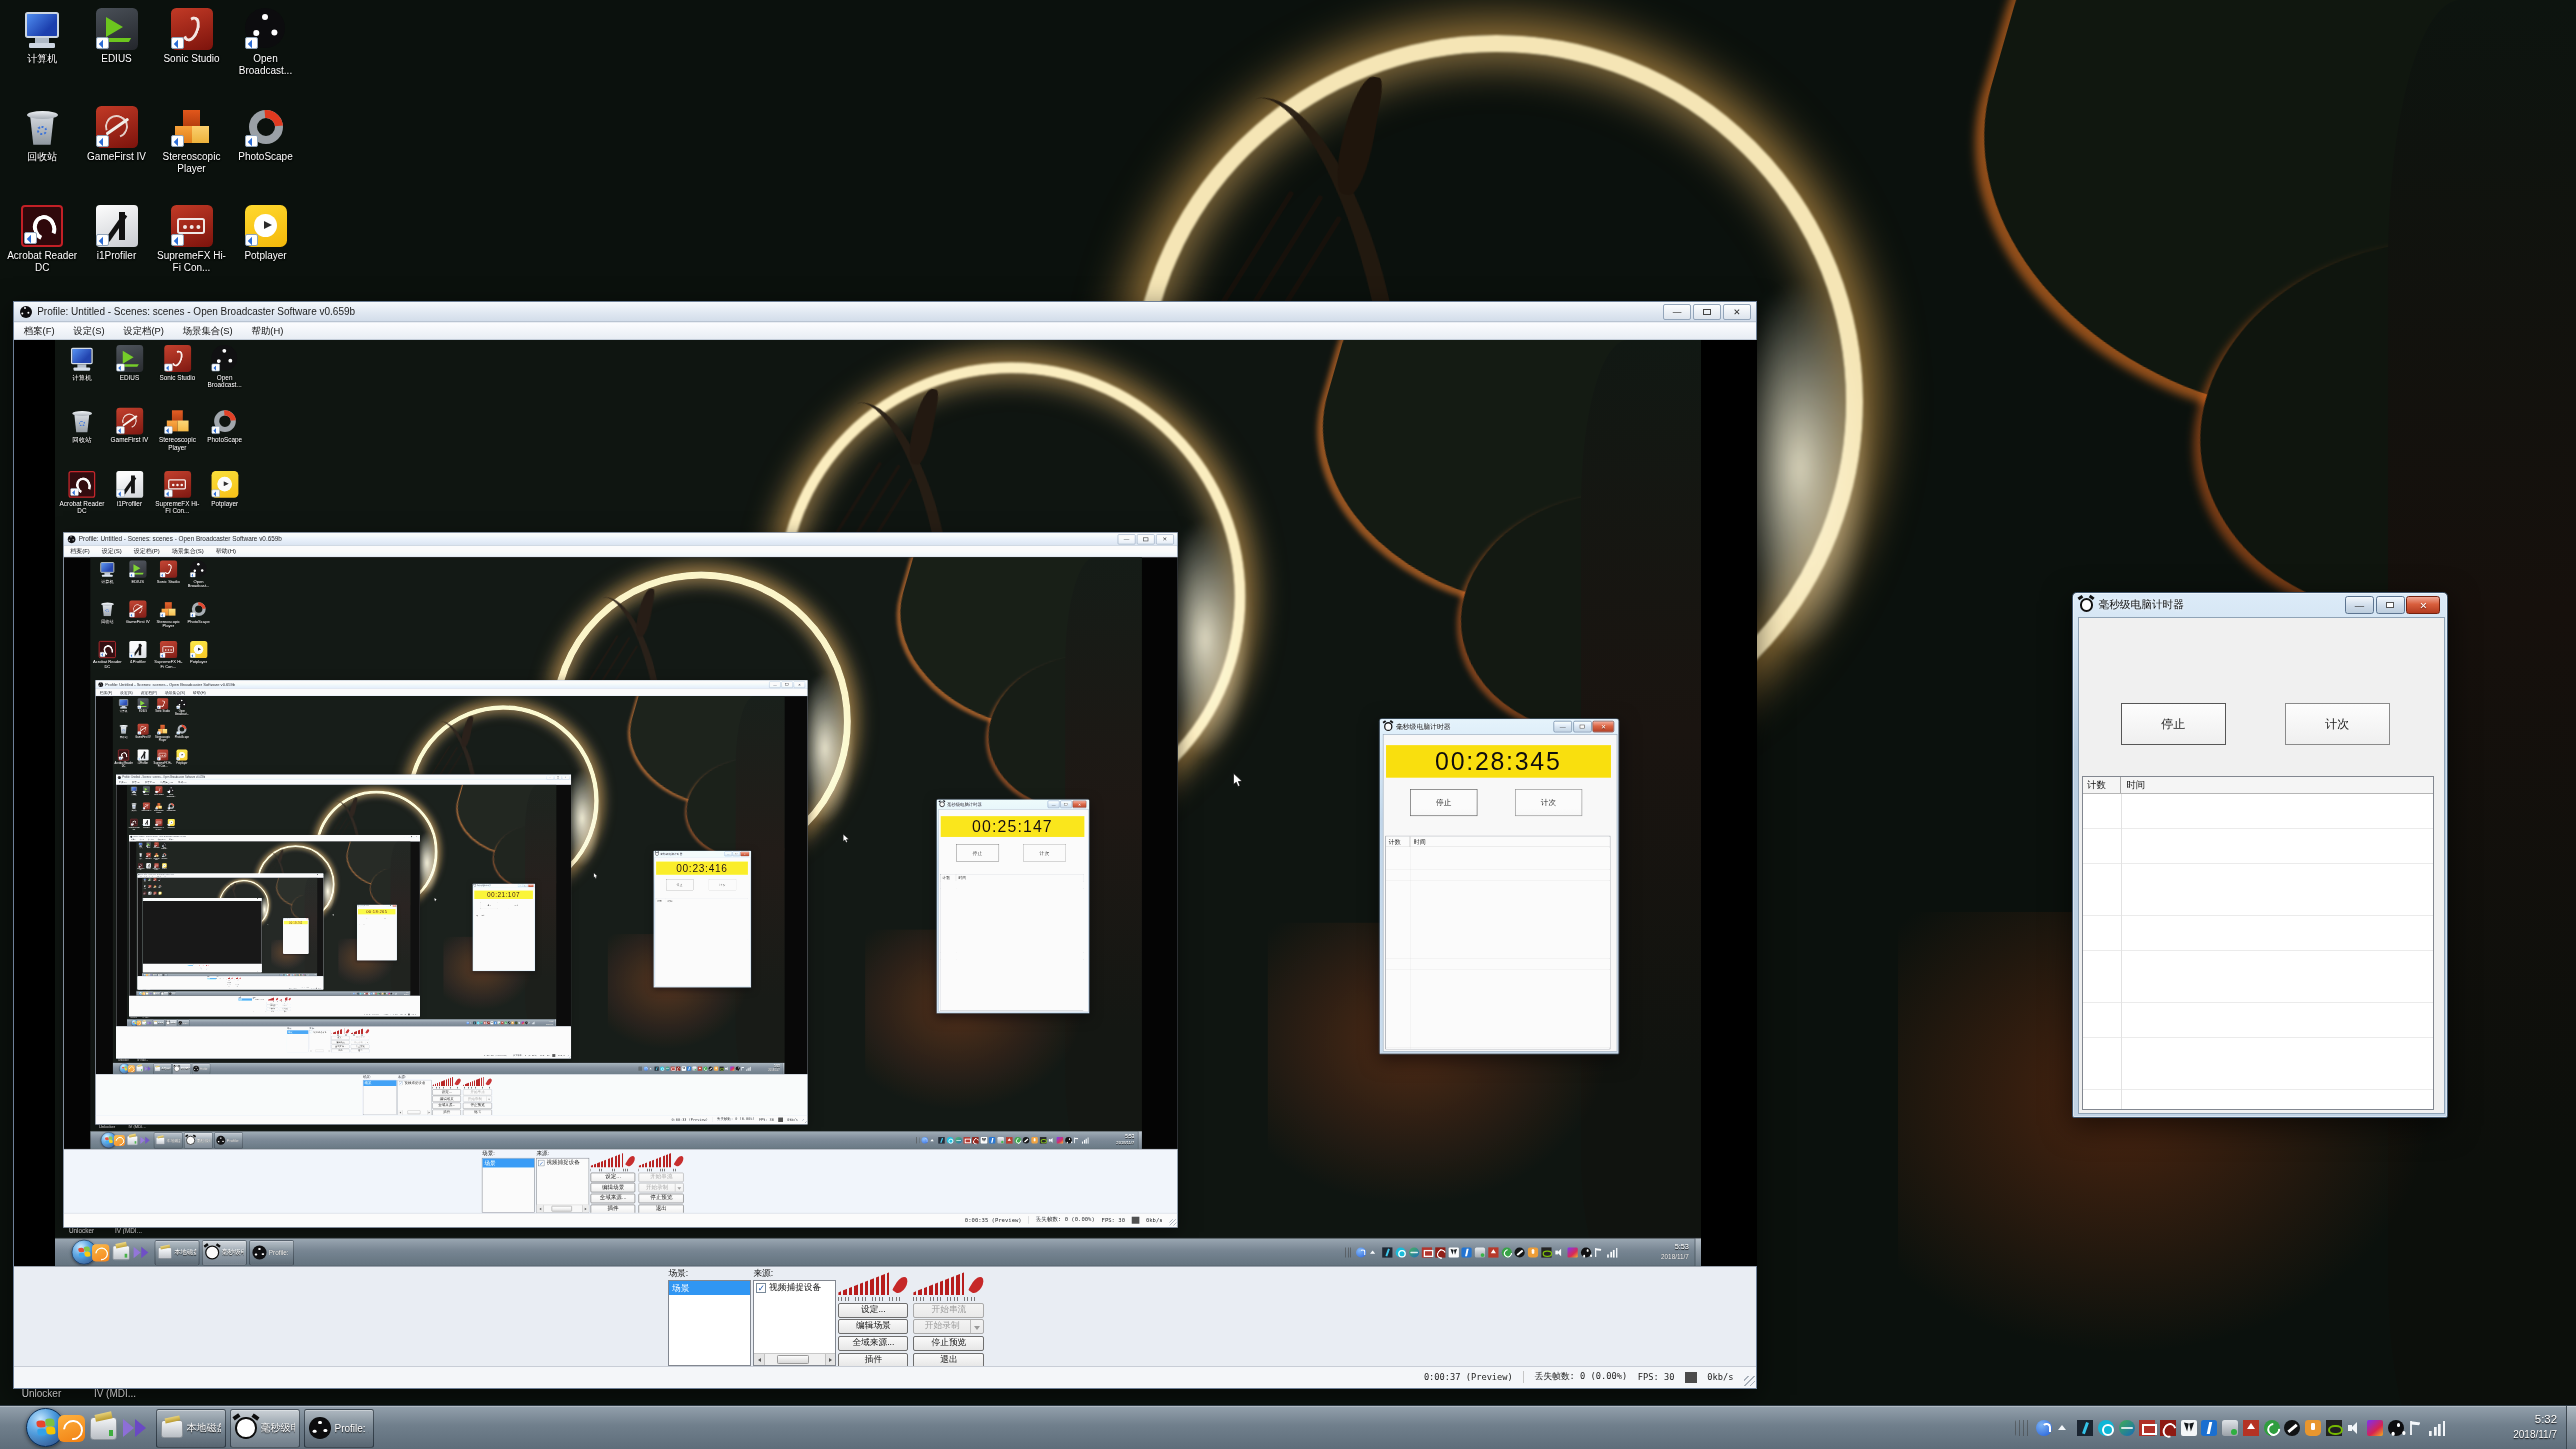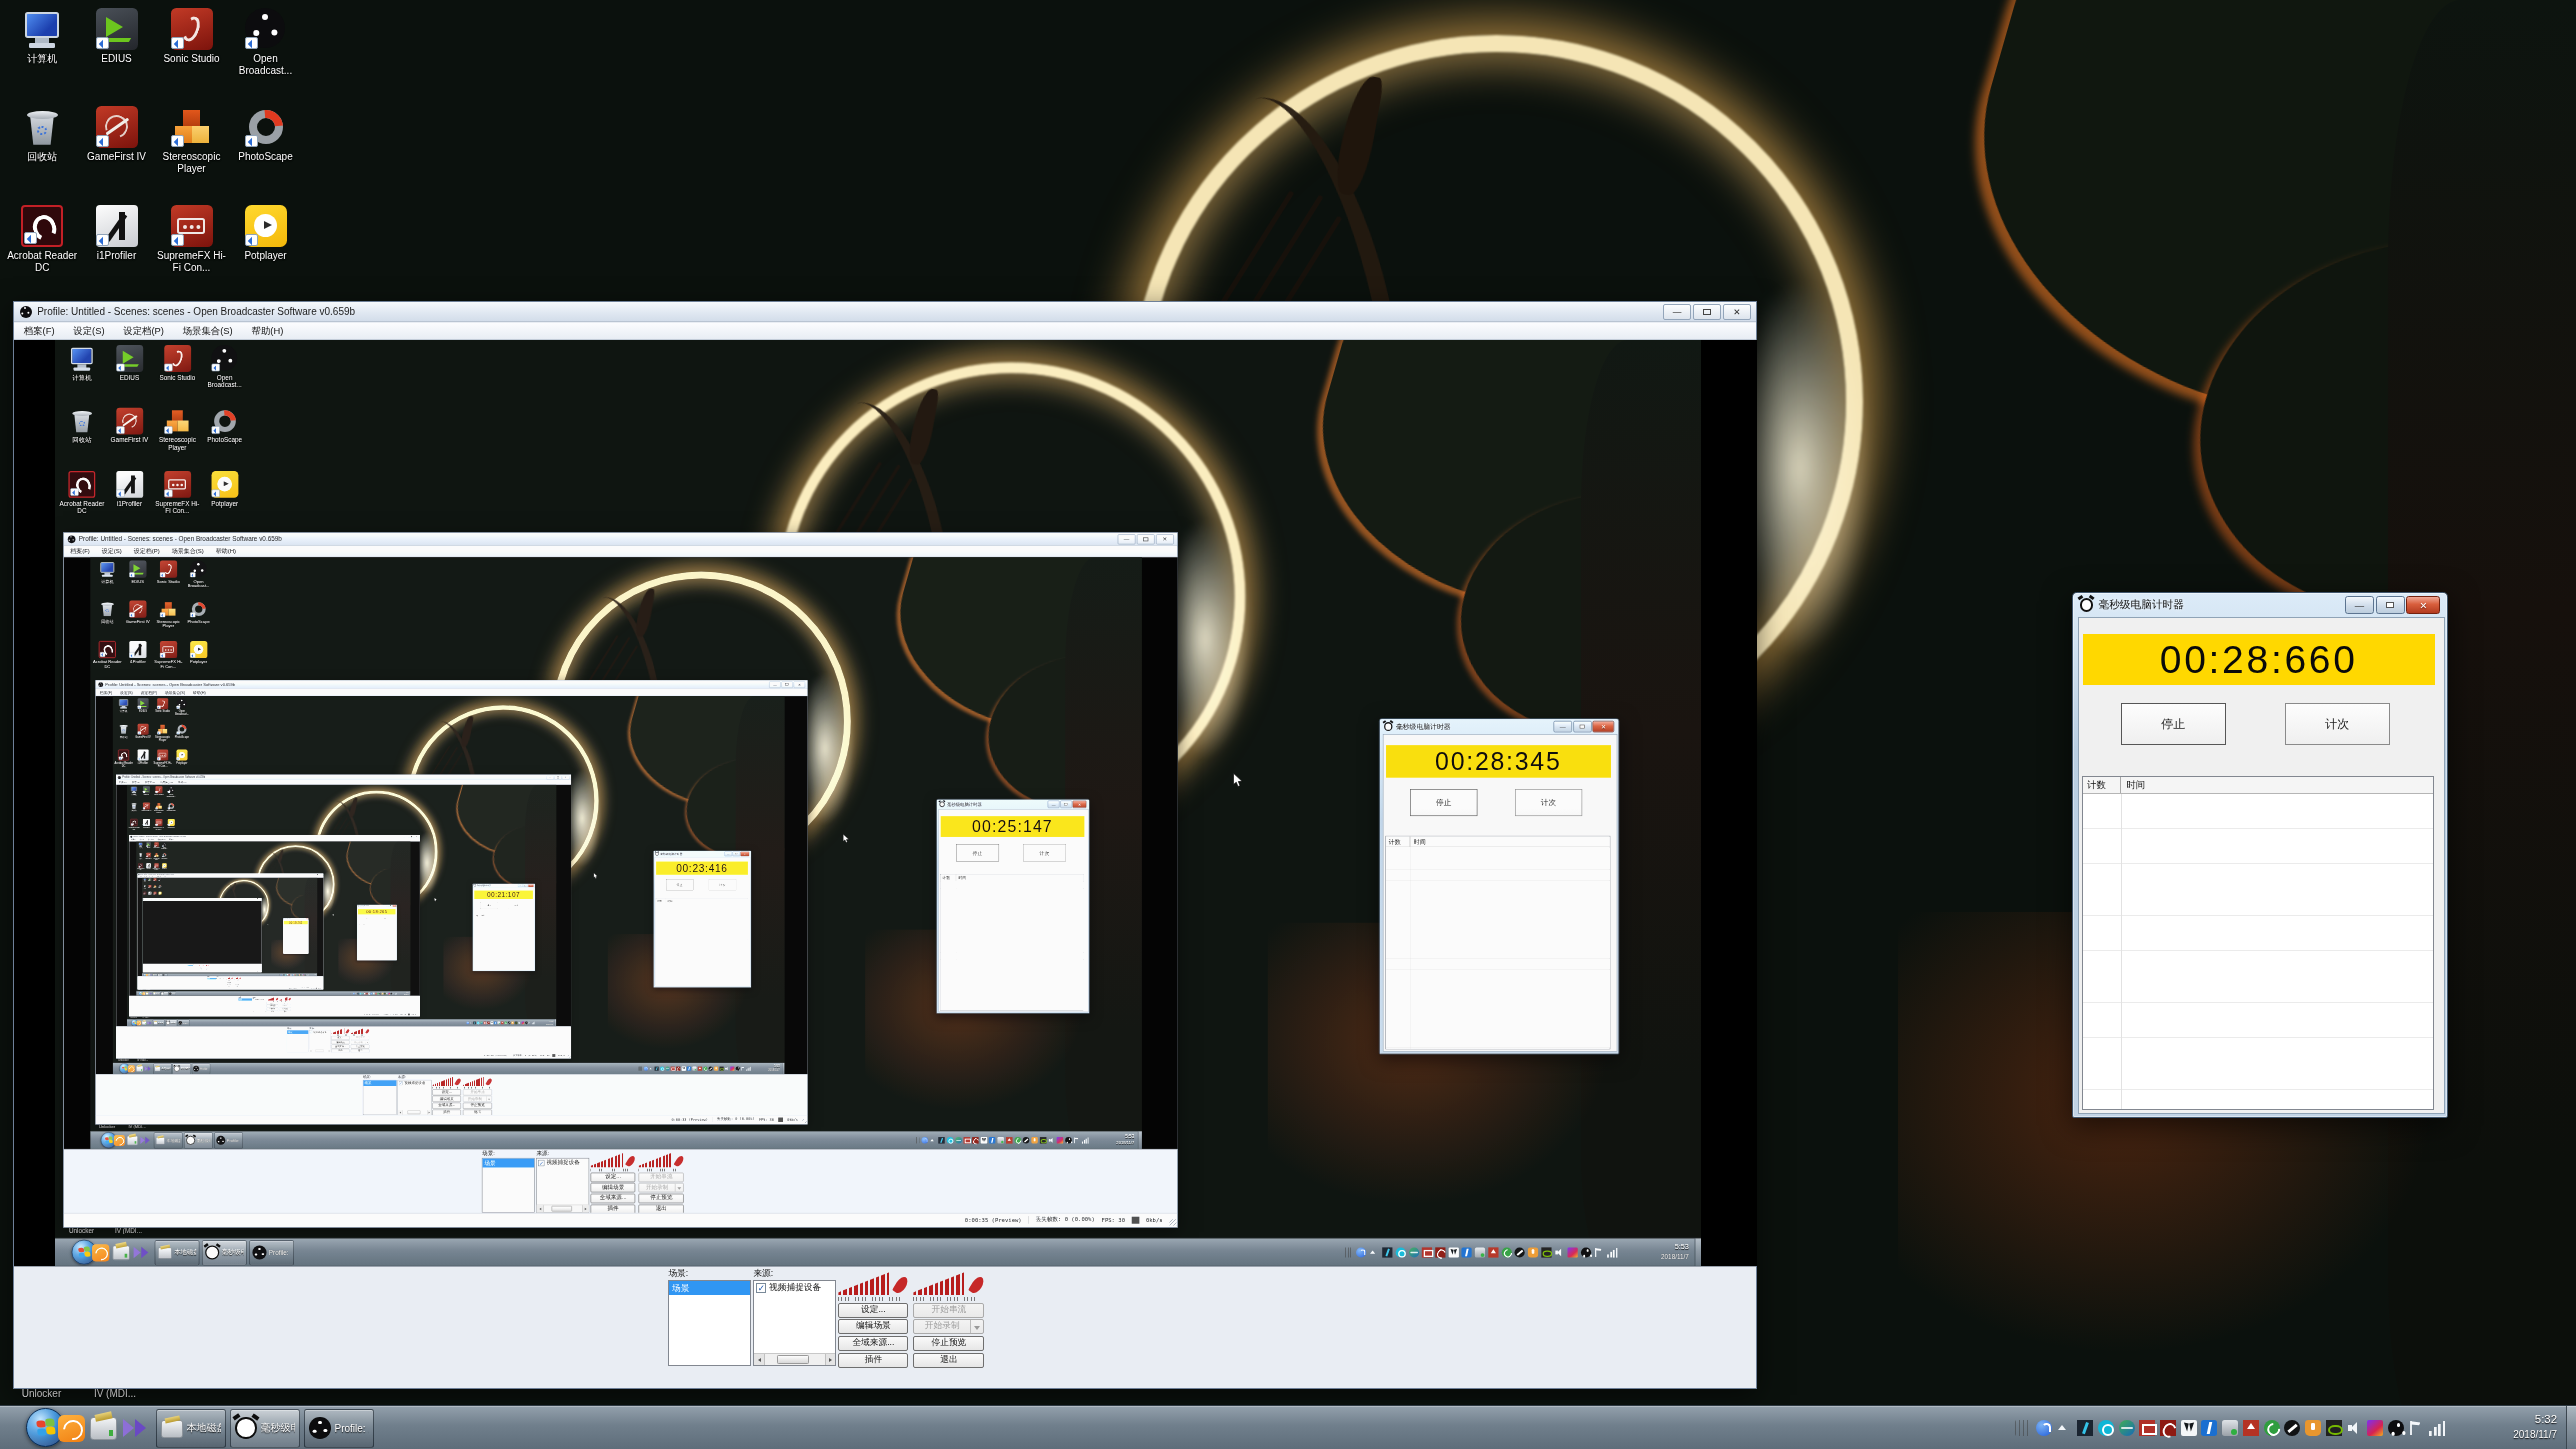--- a/index.html
+++ b/index.html
@@ -2136,36 +2136,44 @@
         <button class="bc-l rowD">插件</button>
         <button class="bc-r rowA" disabled="">开始串流</button>
         <button class="bc-r rowB split" disabled="">
           <span class="cap">开始录制</span>
           <span class="dd"></span>
         </button>
         <button class="bc-r rowC">停止预览</button>
         <button class="bc-r rowD">退出</button>
       </div>
     </div>
+    <div class="obs-status">
+      <span>0:00:37 (Preview)</span>
+      <span class="ssep"></span>
+      <span>丢失帧数: 0 (0.00%)</span>
+      <span>FPS: 30</span>
+      <span class="fpssq"></span>
+      <span>0kb/s</span>
+      <span class="grip"></span>
+    </div>
   </div>
 
   <div class="timerwin">
     <div class="t-titlebar">
       <span class="t-ico"></span>
       <span class="t-title">毫秒级电脑计时器</span>
       <span class="t-btns">
         <span class="tb">—</span>
         <span class="tb">
             <span class="maxglyph"></span>
           </span>
         <span class="tb tb-close">✕</span>
       </span>
     </div>
     <div class="t-body">
-      <div class="t-display">00:28:660</div>
       <button class="t-btn t-stop">停止</button>
       <button class="t-btn t-lap">计次</button>
       <div class="t-list">
         <div class="t-head">
           <span class="c1">计数</span>
           <span class="c2">时间</span>
         </div>
         <div class="t-rows"></div>
       </div>
     </div>

